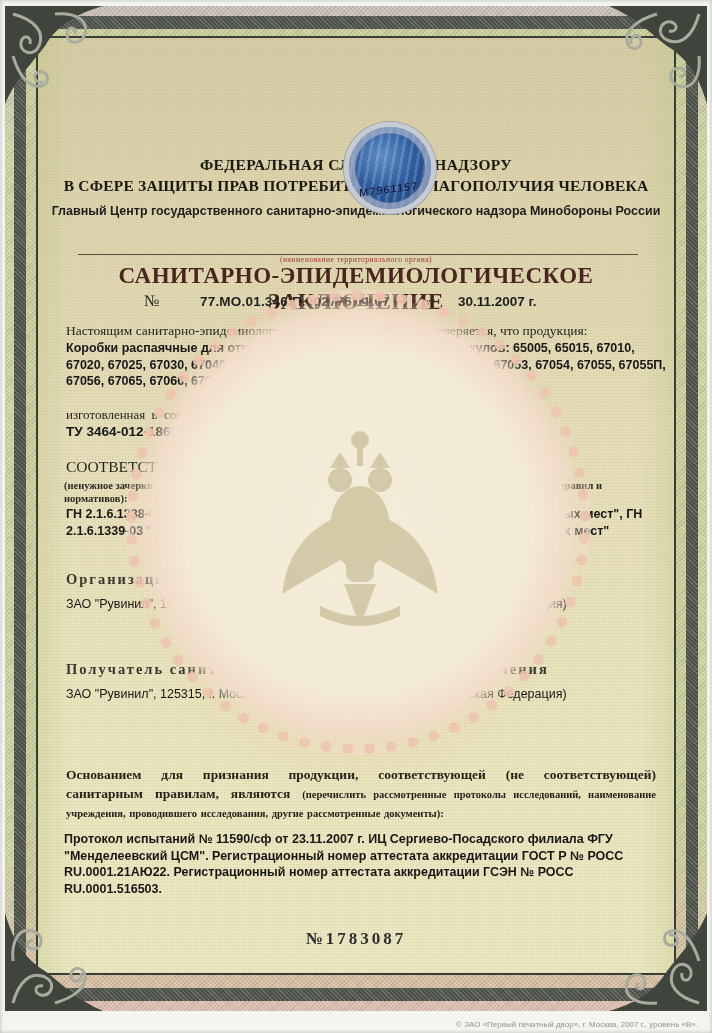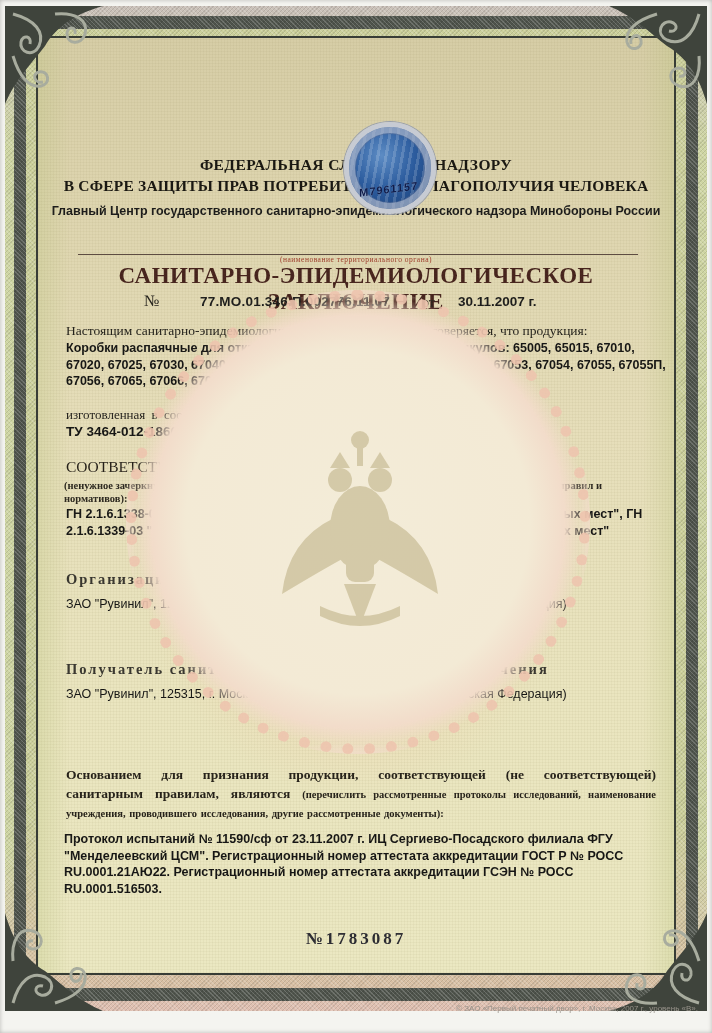--- a/index.html
+++ b/index.html
@@ -77,21 +77,21 @@
   .sechead{font-size:14.5px;font-weight:bold;letter-spacing:2px;color:#37352f;}
   .mhead{left:28px;top:533px;}
   .mval{left:28px;top:559px;width:600px;font-size:12.5px;}
   .rhead{left:28px;top:623px;}
   .rval{left:28px;top:649px;width:600px;font-size:12.5px;}
   .basis{left:28px;top:727px;width:590px;text-align:justify;color:#242019;}
   .basis .lead{font-size:13.5px;font-weight:bold;word-spacing:5px;line-height:19px;}
   .basis .small{font-size:10.5px;font-weight:bold;word-spacing:1px;}
   .docs{left:26px;top:793px;width:604px;font-size:12.5px;font-weight:bold;line-height:16.5px;}
   .blanknum{top:891px;font-size:17px;letter-spacing:3px;color:#2b2b33;font-weight:bold;}
-  .copyright{position:absolute;right:14px;bottom:20px;font-family:"Liberation Sans",sans-serif;
+  .copyright{position:absolute;right:14px;bottom:4px;font-family:"Liberation Sans",sans-serif;
     font-size:8px;color:#97928a;z-index:6;}
 </style>
 </head>
 <body>
 
 <div class="page">
 
   <div class="band band-light"></div>
   <div class="band band-dark"></div>
   <div class="band band-olive"></div>

